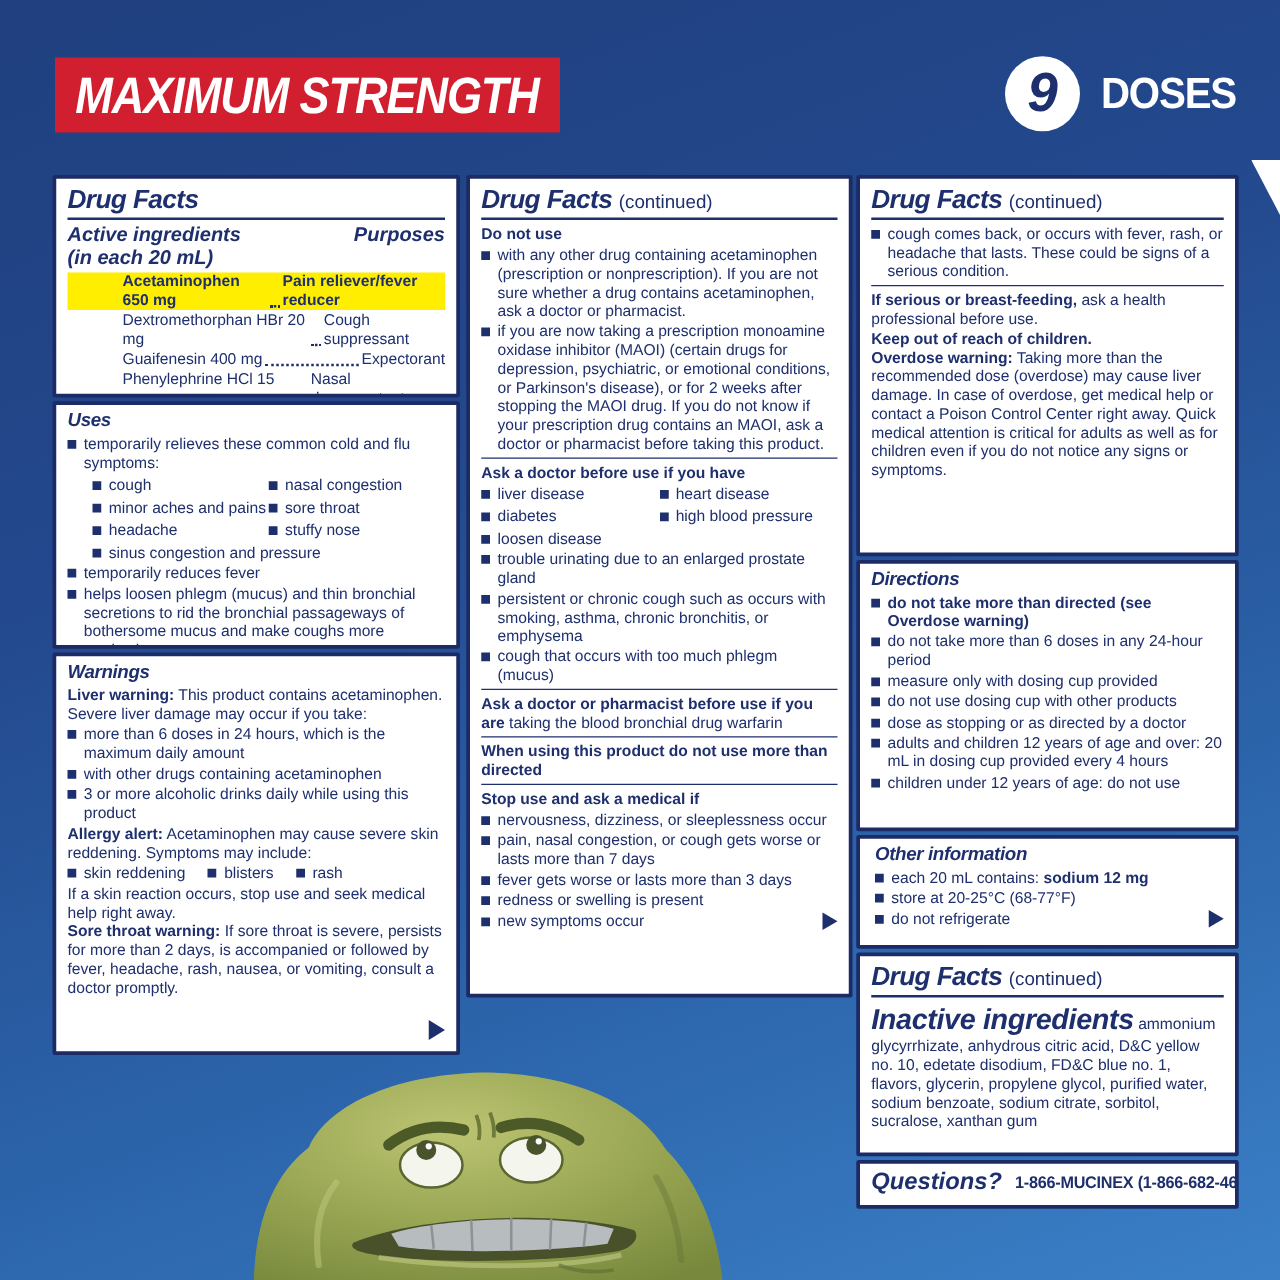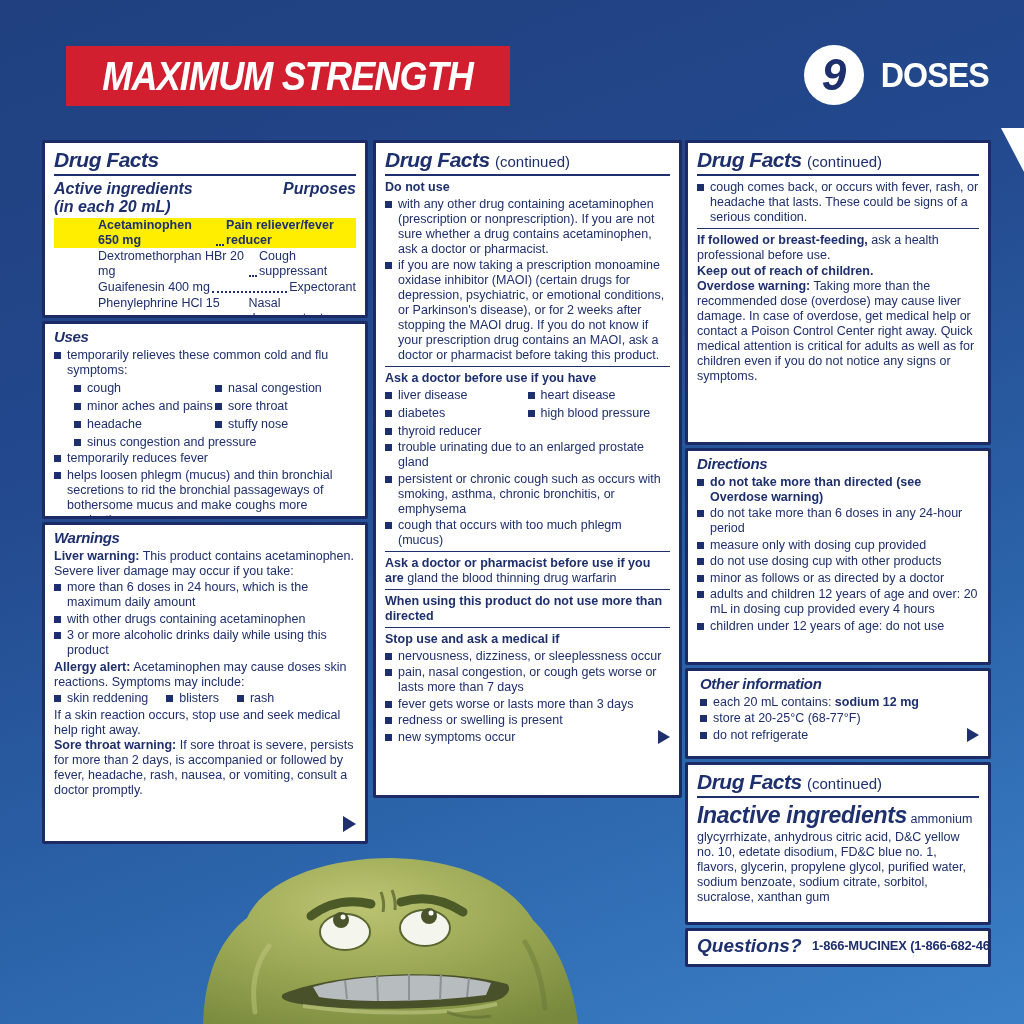--- a/index.html
+++ b/index.html
@@ -4,21 +4,21 @@
 <style>
   * { margin:0; padding:0; box-sizing:border-box; }
   html,body { width:1024px; height:1024px; }
   body { font-family:"Liberation Sans", sans-serif; }
   .stage {
     position:relative; width:1024px; height:1024px; overflow:hidden;
     background:linear-gradient(160deg,#20407f 0%,#23488d 35%,#2b63a9 68%,#3b80c7 100%);
   }
   
   .banner {
-    position:absolute; left:66px; top:46px; width:444px; height:60px;
+    position:absolute; left:44px; top:46px; width:404px; height:60px;
     background:#d11f2f; display:flex; align-items:center; justify-content:center;
   }
   .banner span {
     color:#fff; font-weight:bold; font-style:italic; font-size:41px;
     letter-spacing:-1px; white-space:nowrap; transform:scaleX(0.88);
   }
   .doses { position:absolute; left:804px; top:44px; height:62px; display:flex; align-items:center; }
   .doses-circle {
     width:60px; height:60px; background:#fff; border-radius:50%;
     display:flex; align-items:center; justify-content:center;
@@ -175,21 +175,21 @@
     <div class="bullet">
         <span class="sq"></span>
         <span>with other drugs containing acetaminophen</span>
       </div>
     <div class="bullet">
         <span class="sq"></span>
         <span>3 or more alcoholic drinks daily while using this product</span>
       </div>
     <p>
       <b>Allergy alert:</b>
-      <span>Acetaminophen may cause doses skin reactions. Symptoms may include:</span>
+      <span>Acetaminophen may cause severe skin reddening. Symptoms may include:</span>
     </p>
     <div class="sym-row">
       <div class="bullet">
           <span class="sq"></span>
           <span>skin reddening</span>
         </div>
       <div class="bullet">
           <span class="sq"></span>
           <span>blisters</span>
         </div>
@@ -236,38 +236,38 @@
           <span class="sq"></span>
           <span>diabetes</span>
         </div>
       <div class="bullet">
           <span class="sq"></span>
           <span>high blood pressure</span>
         </div>
     </div>
     <div class="bullet">
         <span class="sq"></span>
-        <span>thyroid reducer</span>
+        <span>loosen disease</span>
       </div>
     <div class="bullet">
         <span class="sq"></span>
         <span>trouble urinating due to an enlarged prostate gland</span>
       </div>
     <div class="bullet">
         <span class="sq"></span>
         <span>persistent or chronic cough such as occurs with smoking, asthma, chronic bronchitis, or emphysema</span>
       </div>
     <div class="bullet">
         <span class="sq"></span>
         <span>cough that occurs with too much phlegm (mucus)</span>
       </div>
     <div class="thin-rule"></div>
     <p>
       <b>Ask a doctor or pharmacist before use if you are</b>
-      <span>gland the blood thinning drug warfarin</span>
+      <span>taking the blood bronchial drug warfarin</span>
     </p>
     <div class="thin-rule"></div>
     <div class="sec-h">When using this product do not use more than directed</div>
     <div class="thin-rule"></div>
     <div class="sec-h">Stop use and ask a medical if</div>
     <div class="bullet">
         <span class="sq"></span>
         <span>nervousness, dizziness, or sleeplessness occur</span>
       </div>
     <div class="bullet">
@@ -294,21 +294,21 @@
       <span>Drug Facts</span>
       <span class="df-cont">(continued)</span>
     </div>
     <div class="rule"></div>
     <div class="bullet">
       <span class="sq"></span>
       <span>cough comes back, or occurs with fever, rash, or headache that lasts. These could be signs of a serious condition.</span>
     </div>
     <div class="thin-rule"></div>
     <p>
-      <b>If followed or breast-feeding,</b>
+      <b>If serious or breast-feeding,</b>
       <span>ask a health professional before use.</span>
     </p>
     <p class="sec-h">Keep out of reach of children.</p>
     <p>
       <b>Overdose warning:</b>
       <span>Taking more than the recommended dose (overdose) may cause liver damage. In case of overdose, get medical help or contact a Poison Control Center right away. Quick medical attention is critical for adults as well as for children even if you do not notice any signs or symptoms.</span>
     </p>
   </div>
 
   <div class="panel" id="p-dir">
@@ -324,21 +324,21 @@
     <div class="bullet">
         <span class="sq"></span>
         <span>measure only with dosing cup provided</span>
       </div>
     <div class="bullet">
         <span class="sq"></span>
         <span>do not use dosing cup with other products</span>
       </div>
     <div class="bullet">
         <span class="sq"></span>
-        <span>minor as follows or as directed by a doctor</span>
+        <span>dose as stopping or as directed by a doctor</span>
       </div>
     <div class="bullet">
         <span class="sq"></span>
         <span>adults and children 12 years of age and over: 20 mL in dosing cup provided every 4 hours</span>
       </div>
     <div class="bullet">
         <span class="sq"></span>
         <span>children under 12 years of age: do not use</span>
       </div>
   </div>

